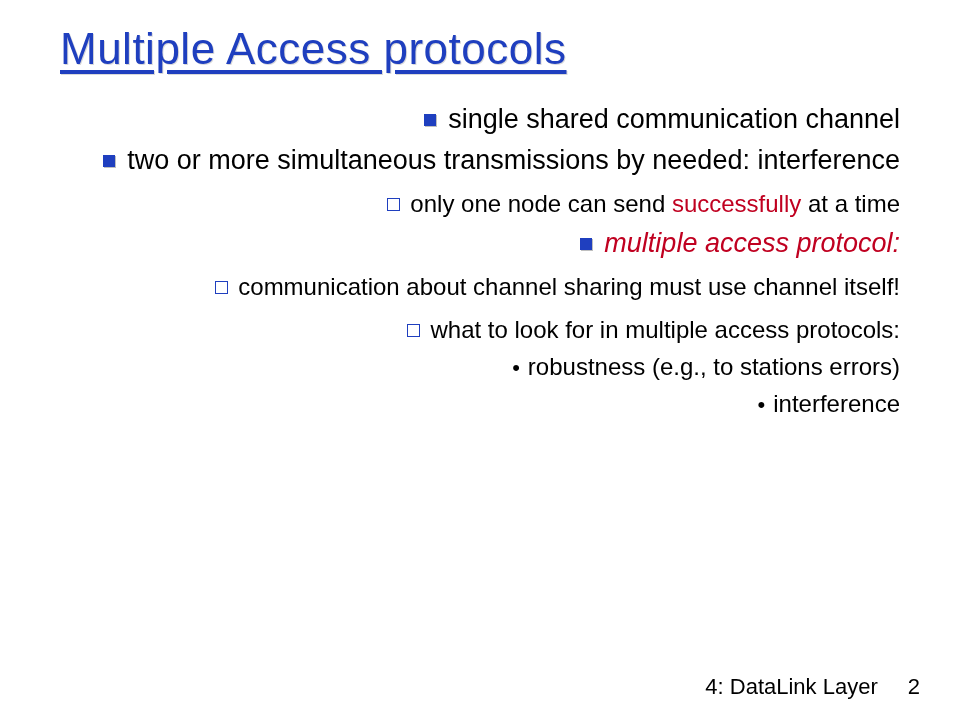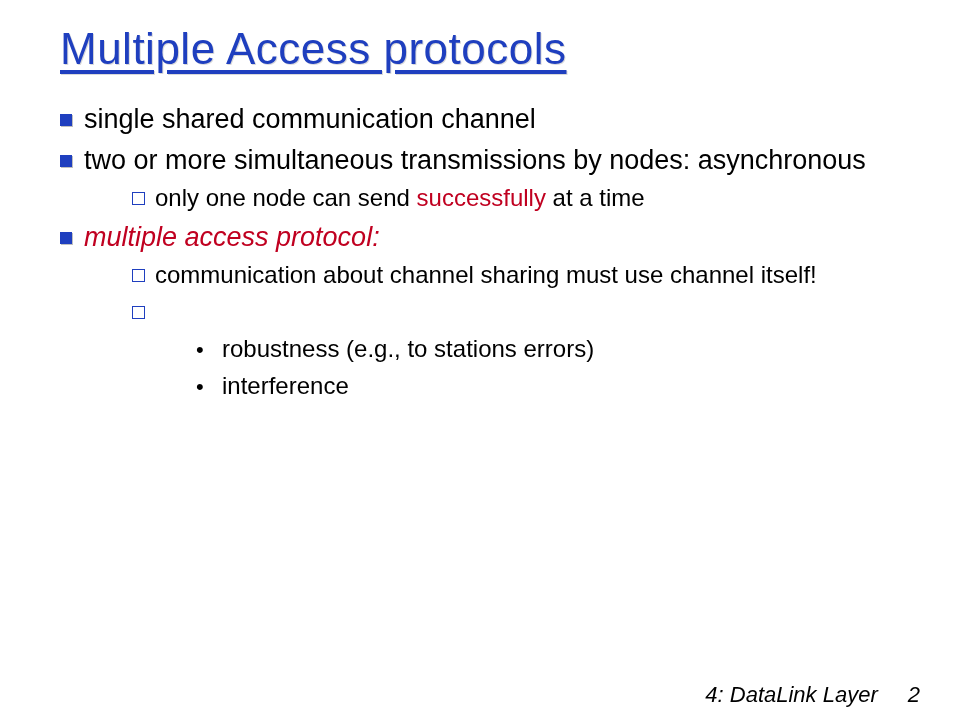--- a/index.html
+++ b/index.html
@@ -39,26 +39,28 @@
     margin: 4px 0 4px 0;
   }
   ul.lvl3 {
     list-style: none;
     padding-left: 58px;
     margin: 2px 0 2px 0;
   }
   li {
     line-height: 1.28;
     margin: 6px 0;
+    text-align: right;
   }
   .lvl1 > li {
     font-size: 27px;
   }
   .lvl2 > li {
     font-size: 24px;
+    margin-top: 12px;
   }
   .lvl3 > li {
     font-size: 24px;
   }
   .bullet1 {
     display: inline-block;
     width: 12px;
     height: 12px;
     background: #1f3fbf;
     margin-right: 12px;
@@ -87,25 +89,24 @@
   .em-red-italic {
     color: #c00020;
     font-style: italic;
     margin-top: 8px;
   }
   .em-red {
     color: #c00020;
   }
   .footer {
     position: absolute;
-    bottom: 12px;
+    bottom: 20px;
     right: 40px;
     font-size: 22px;
     font-family: "Trebuchet MS", sans-serif;
-    font-style: italic;
   }
   .footer .num {
     display: inline-block;
     margin-left: 30px;
   }
   .text-body {
     display: inline;
   }
   .li-hang {
     padding-left: 28px;
@@ -127,38 +128,38 @@
 
   <h1 class="title">Multiple Access protocols</h1>
 
   <ul class="lvl1">
 
     <li class="li-hang">
       <span class="bullet1"></span><span class="text-body">single shared communication channel</span>
     </li>
 
     <li class="li-hang">
-      <span class="bullet1"></span><span class="text-body">two or more simultaneous transmissions by nodes: asynchronous</span>
+      <span class="bullet1"></span><span class="text-body">two or more simultaneous transmissions by needed: interference</span>
 
       <ul class="lvl2">
         <li class="li-hang2">
           <span class="bullet2"></span><span class="text-body"><span>only one node can send </span><span class="em-red">successfully</span><span> at a time</span></span>
         </li>
       </ul>
     </li>
 
     <li class="li-hang">
       <span class="bullet1"></span><span class="text-body em-red-italic">multiple access protocol:</span>
 
       <ul class="lvl2">
         <li class="li-hang2">
           <span class="bullet2"></span><span class="text-body">communication about channel sharing must use channel itself!</span>
         </li>
         <li class="li-hang2">
-          <span class="bullet2"></span>
+          <span class="bullet2"></span><span class="text-body">what to look for in multiple access protocols:</span>
 
           <ul class="lvl3">
             <li class="li-hang3">
               <span class="bullet3">•</span><span class="text-body">robustness (e.g., to stations errors)</span>
             </li>
             <li class="li-hang3">
               <span class="bullet3">•</span><span class="text-body">interference</span>
             </li>
           </ul>
         </li>

